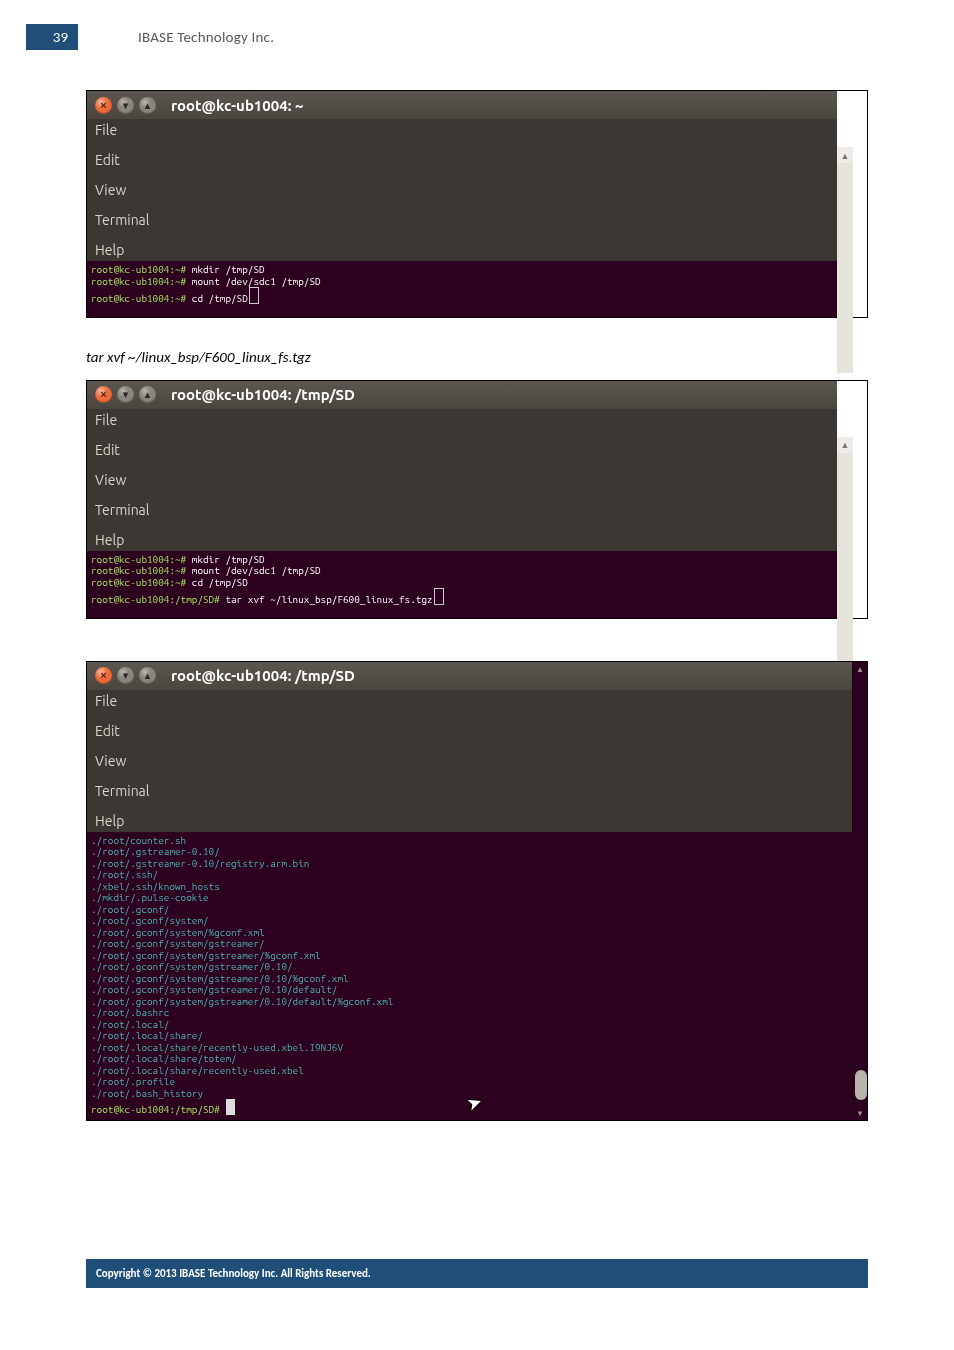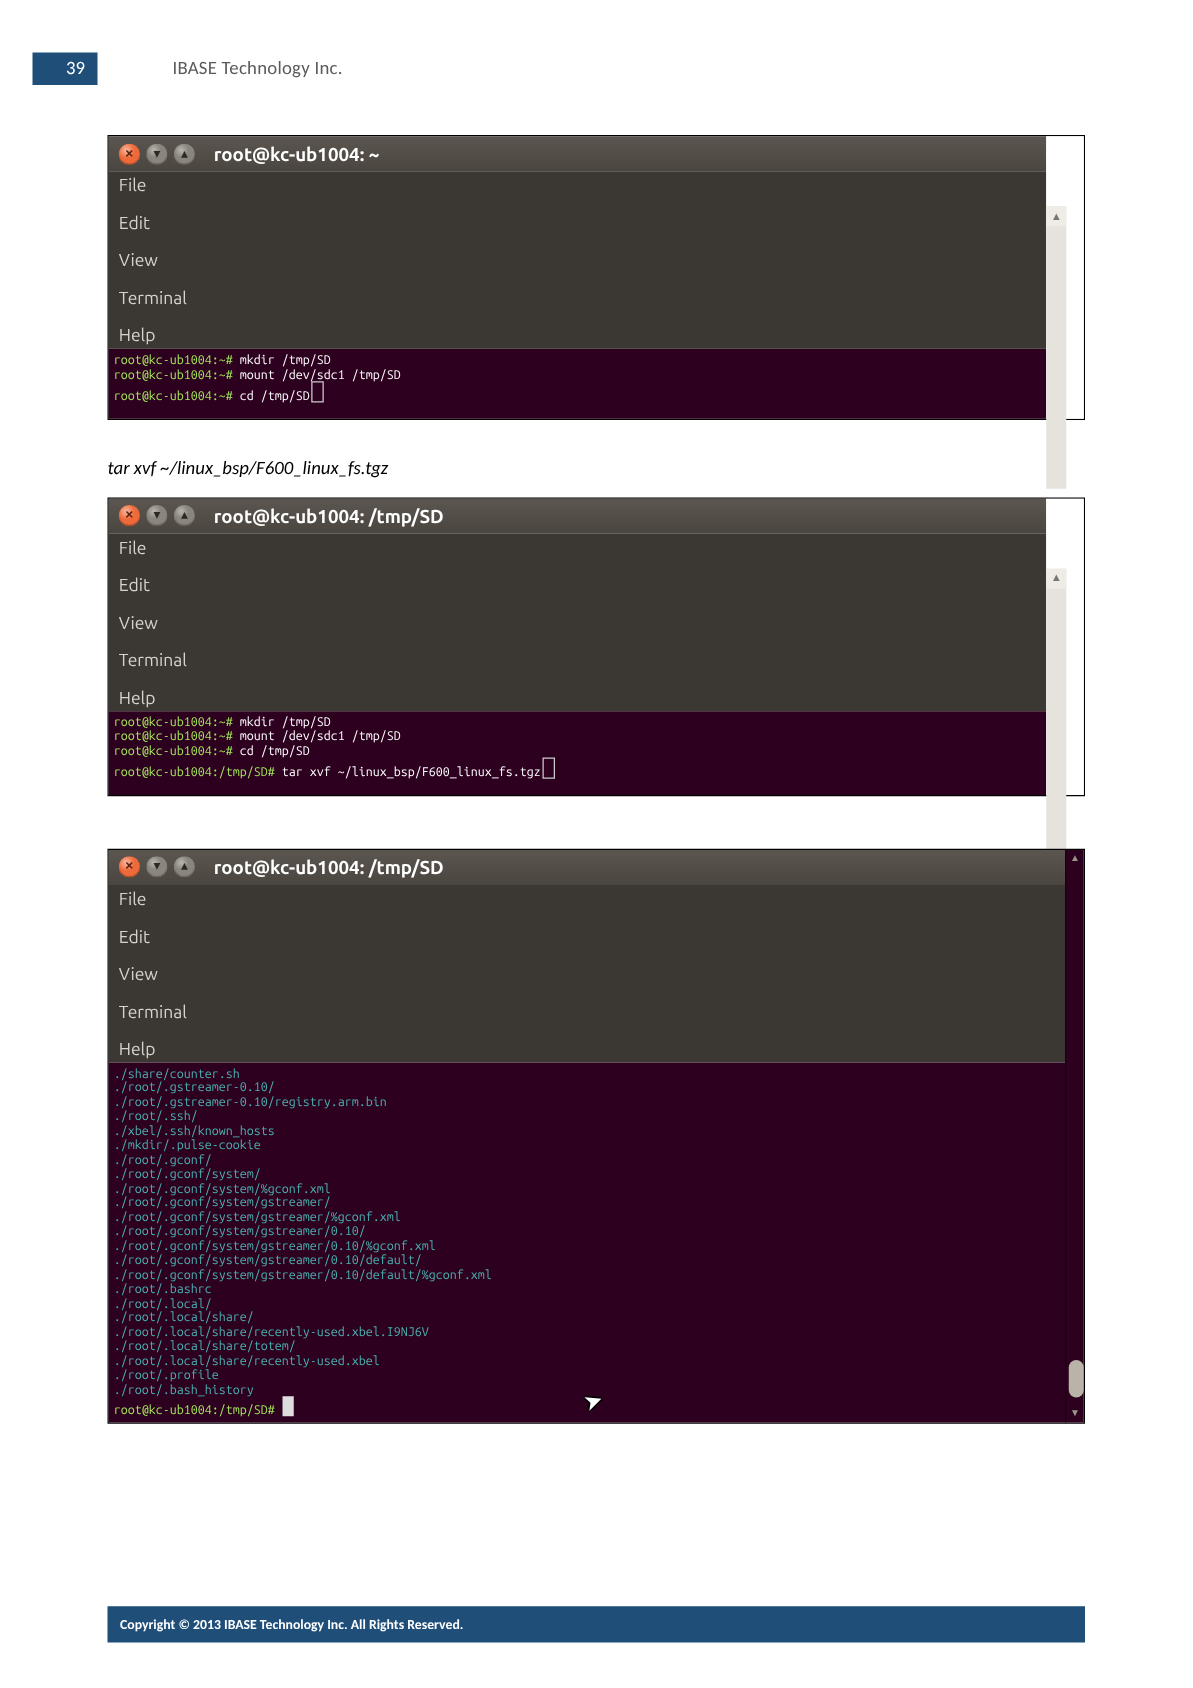--- a/index.html
+++ b/index.html
@@ -13,21 +13,21 @@
   .page {
     width: 954px;
     min-height: 1350px;
     position: relative;
     box-sizing: border-box;
     padding-bottom: 120px;
   }
   .header-row {
     display: flex;
     align-items: center;
-    padding-top: 42px;
+    padding-top: 24px;
   }
   .page-num-box {
     background: #1f4e79;
     color: #fff;
     font-size: 15px;
     width: 52px;
     height: 26px;
     display: flex;
     align-items: center;
     justify-content: flex-end;
@@ -158,21 +158,21 @@
   .paragraph {
     font-size: 15px;
     color:#000;
     margin: 30px 0 14px 0;
   }
   .paragraph.italic { font-style: italic; }
   .footer-bar {
     position: absolute;
     left: 86px;
     right: 86px;
-    bottom: 36px;
+    bottom: 62px;
     background: #1f4e79;
     color:#fff;
     font-size: 11px;
     font-weight: bold;
     padding: 8px 10px;
   }
   .mouse-cursor {
     position:absolute;
     color:#fff;
     font-size:18px;
@@ -281,21 +281,21 @@
             <div class="tb-btn">▴</div>
             <div class="tb-title">root@kc-ub1004: /tmp/SD</div>
           </div>
           <div class="term-menubar">
             <span>File</span>
             <span>Edit</span>
             <span>View</span>
             <span>Terminal</span>
             <span>Help</span>
           </div>
-          <div class="term-body tall" id="t3-body"><span class="output-teal">./share/counter.sh</span>
+          <div class="term-body tall" id="t3-body"><span class="output-teal">./root/counter.sh</span>
 <span class="output-teal">./root/.gstreamer-0.10/</span>
 <span class="output-teal">./root/.gstreamer-0.10/registry.arm.bin</span>
 <span class="output-teal">./root/.ssh/</span>
 <span class="output-teal">./xbel/.ssh/known_hosts</span>
 <span class="output-teal">./mkdir/.pulse-cookie</span>
 <span class="output-teal">./root/.gconf/</span>
 <span class="output-teal">./root/.gconf/system/</span>
 <span class="output-teal">./root/.gconf/system/%gconf.xml</span>
 <span class="output-teal">./root/.gconf/system/gstreamer/</span>
 <span class="output-teal">./root/.gconf/system/gstreamer/%gconf.xml</span>

